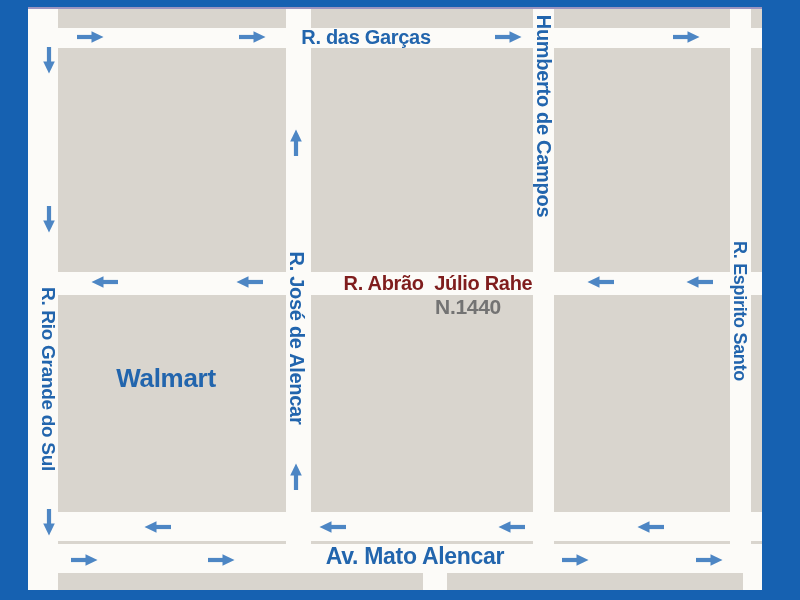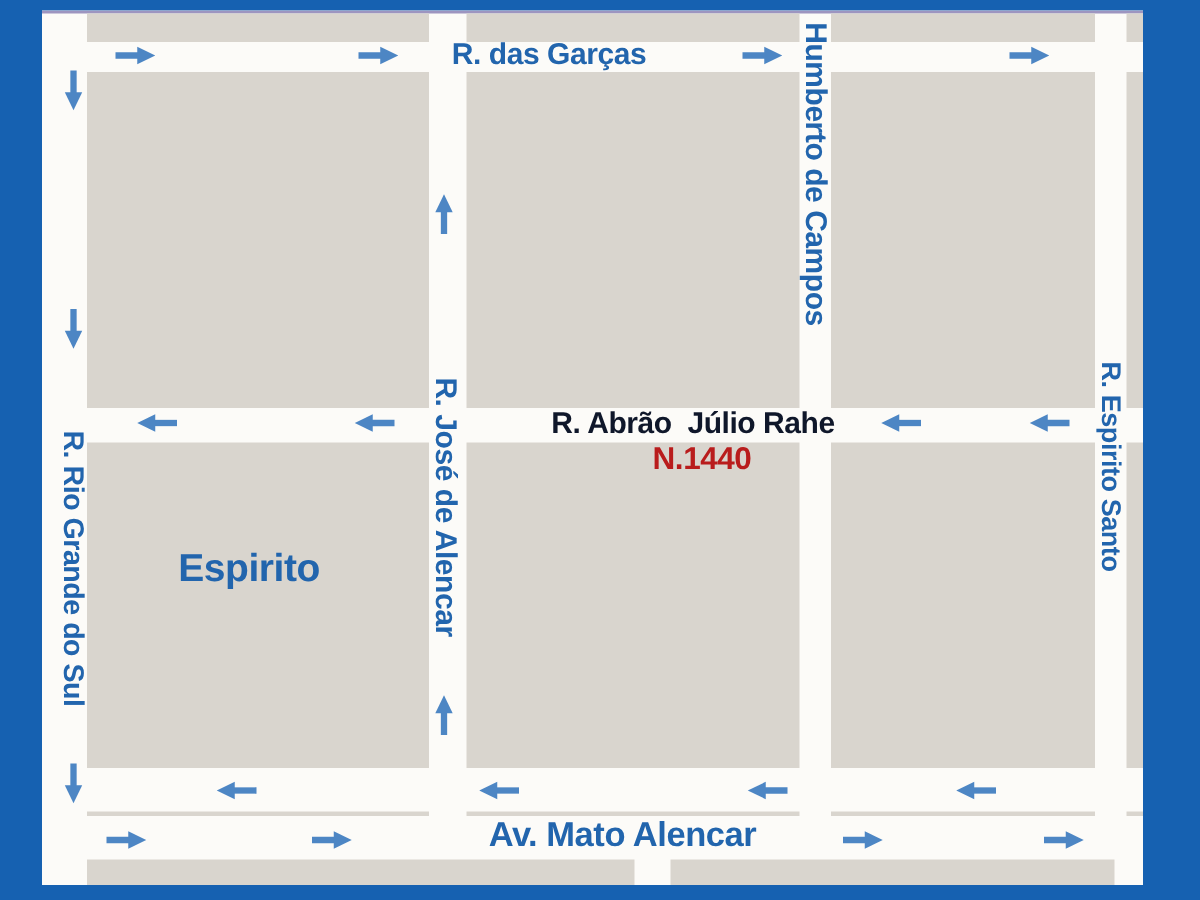--- a/index.html
+++ b/index.html
@@ -147,22 +147,22 @@
         </svg></div>
       <div class="arrow" style="left: 532px; top: 546px; transform: rotate(0deg);"><svg width="30" height="14" viewBox="0 0 30 14">
     <path d="M2 7 H18" stroke="#4d86c4" stroke-width="4.2" fill="none"></path>
     <path d="M16.5 1.2 L28.5 7 L16.5 12.8 Z" fill="#4d86c4"></path>
         </svg></div>
       <div class="arrow" style="left: 666px; top: 546px; transform: rotate(0deg);"><svg width="30" height="14" viewBox="0 0 30 14">
     <path d="M2 7 H18" stroke="#4d86c4" stroke-width="4.2" fill="none"></path>
     <path d="M16.5 1.2 L28.5 7 L16.5 12.8 Z" fill="#4d86c4"></path>
         </svg></div>
       <div class="map-label" style="left: 338px; top: 30px; font-size: 20px; color: rgb(34, 101, 173);">R. das Garças</div>
-      <div class="map-label" style="left: 434px; top: 276px; font-size: 20px; color: #0f172a;">R. Abrão  Júlio Rahe</div>
+      <div class="map-label" style="left: 410px; top: 276px; font-size: 20px; color: #7f1d1d;">R. Abrão  Júlio Rahe</div>
       <div class="map-label" style="left: 387px; top: 549px; font-size: 23px; color: rgb(34, 101, 173);">Av. Mato Alencar</div>
       <div class="map-label vertical" style="left: 20px; top: 372px; font-size: 19px; color: rgb(34, 101, 173);">R. Rio Grande do Sul</div>
       <div class="map-label vertical" style="left: 268px; top: 331px; font-size: 20px; color: rgb(34, 101, 173);">R. José de Alencar</div>
       <div class="map-label vertical" style="left: 515px; top: 109px; font-size: 20px; color: rgb(34, 101, 173);">Humberto de Campos</div>
       <div class="map-label vertical" style="left: 712px; top: 304px; font-size: 18px; color: rgb(34, 101, 173);">R. Espirito Santo</div>
-      <div class="map-label" style="left: 440px; top: 300px; font-size: 21px; color: #b91c1c;">N.1440</div>
-      <div class="map-label" style="left: 138px; top: 372px; font-size: 26px; color: rgb(34, 101, 173);">Espirito</div>
+      <div class="map-label" style="left: 440px; top: 300px; font-size: 21px; color: #737373;">N.1440</div>
+      <div class="map-label" style="left: 138px; top: 372px; font-size: 26px; color: rgb(34, 101, 173);">Walmart</div>
     </div>
 </div>
 
 </body></html>

